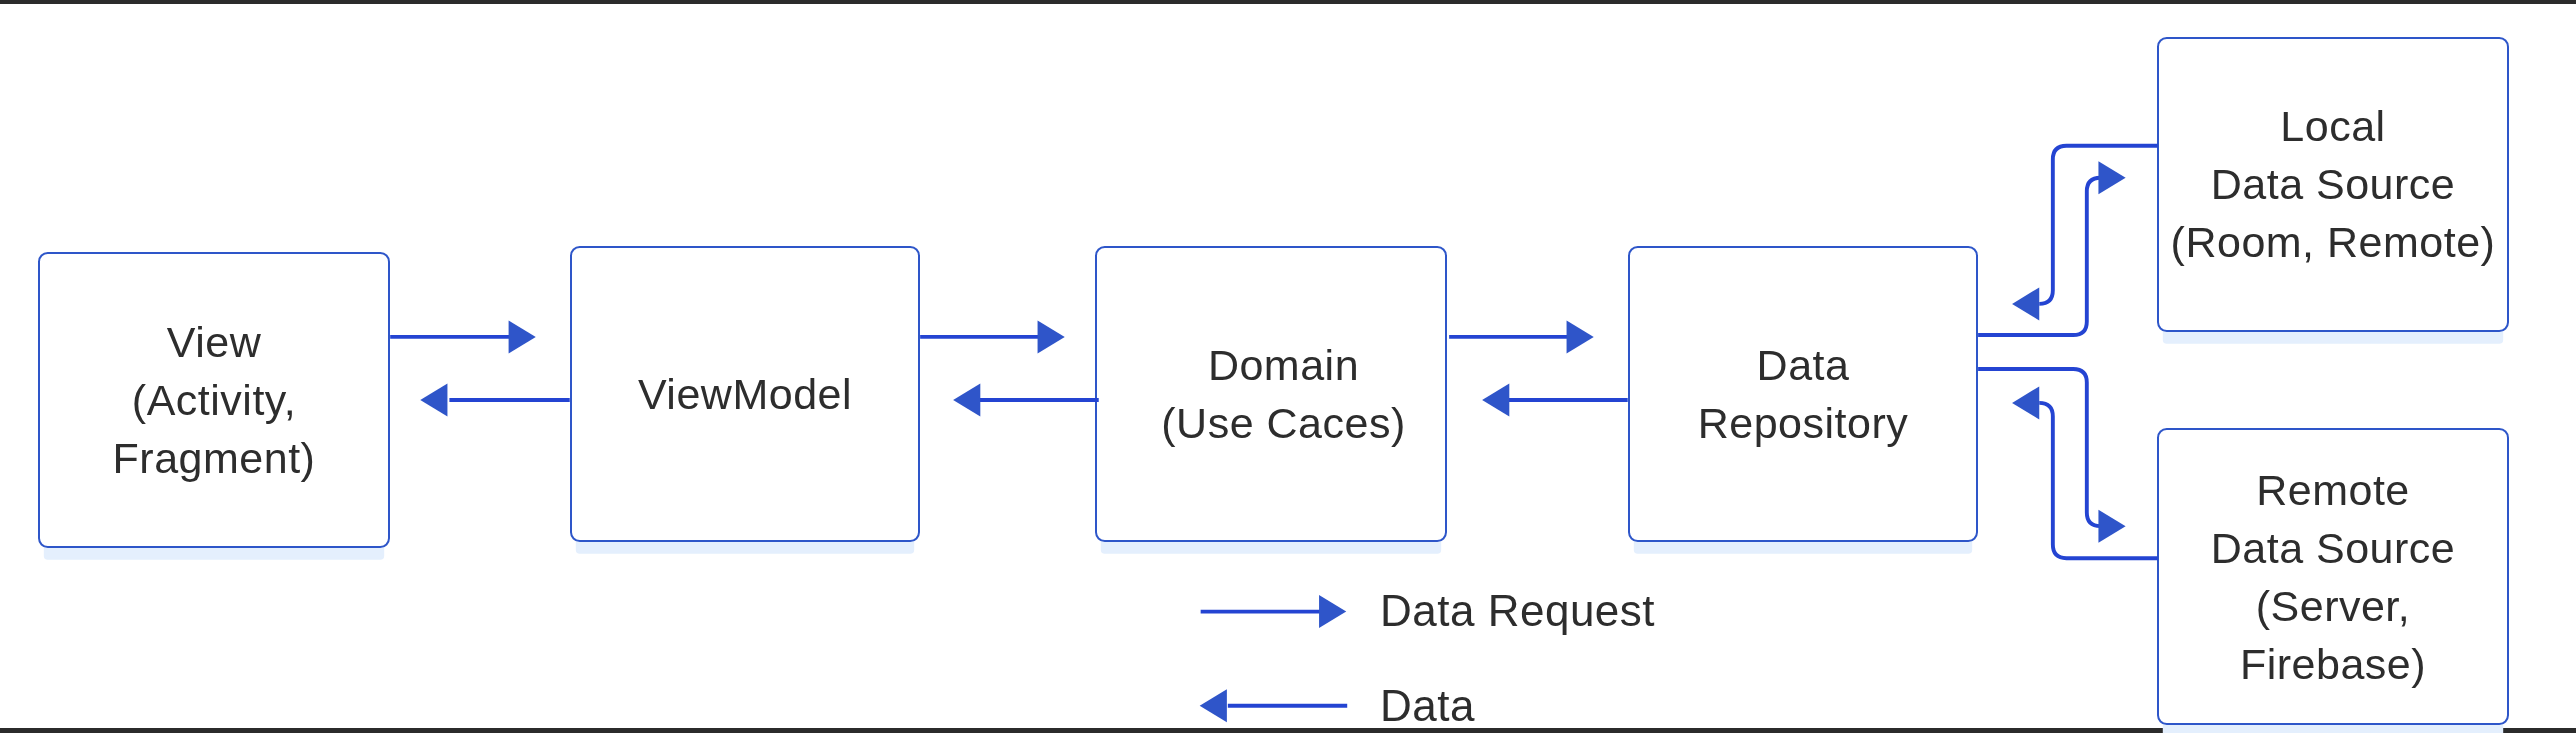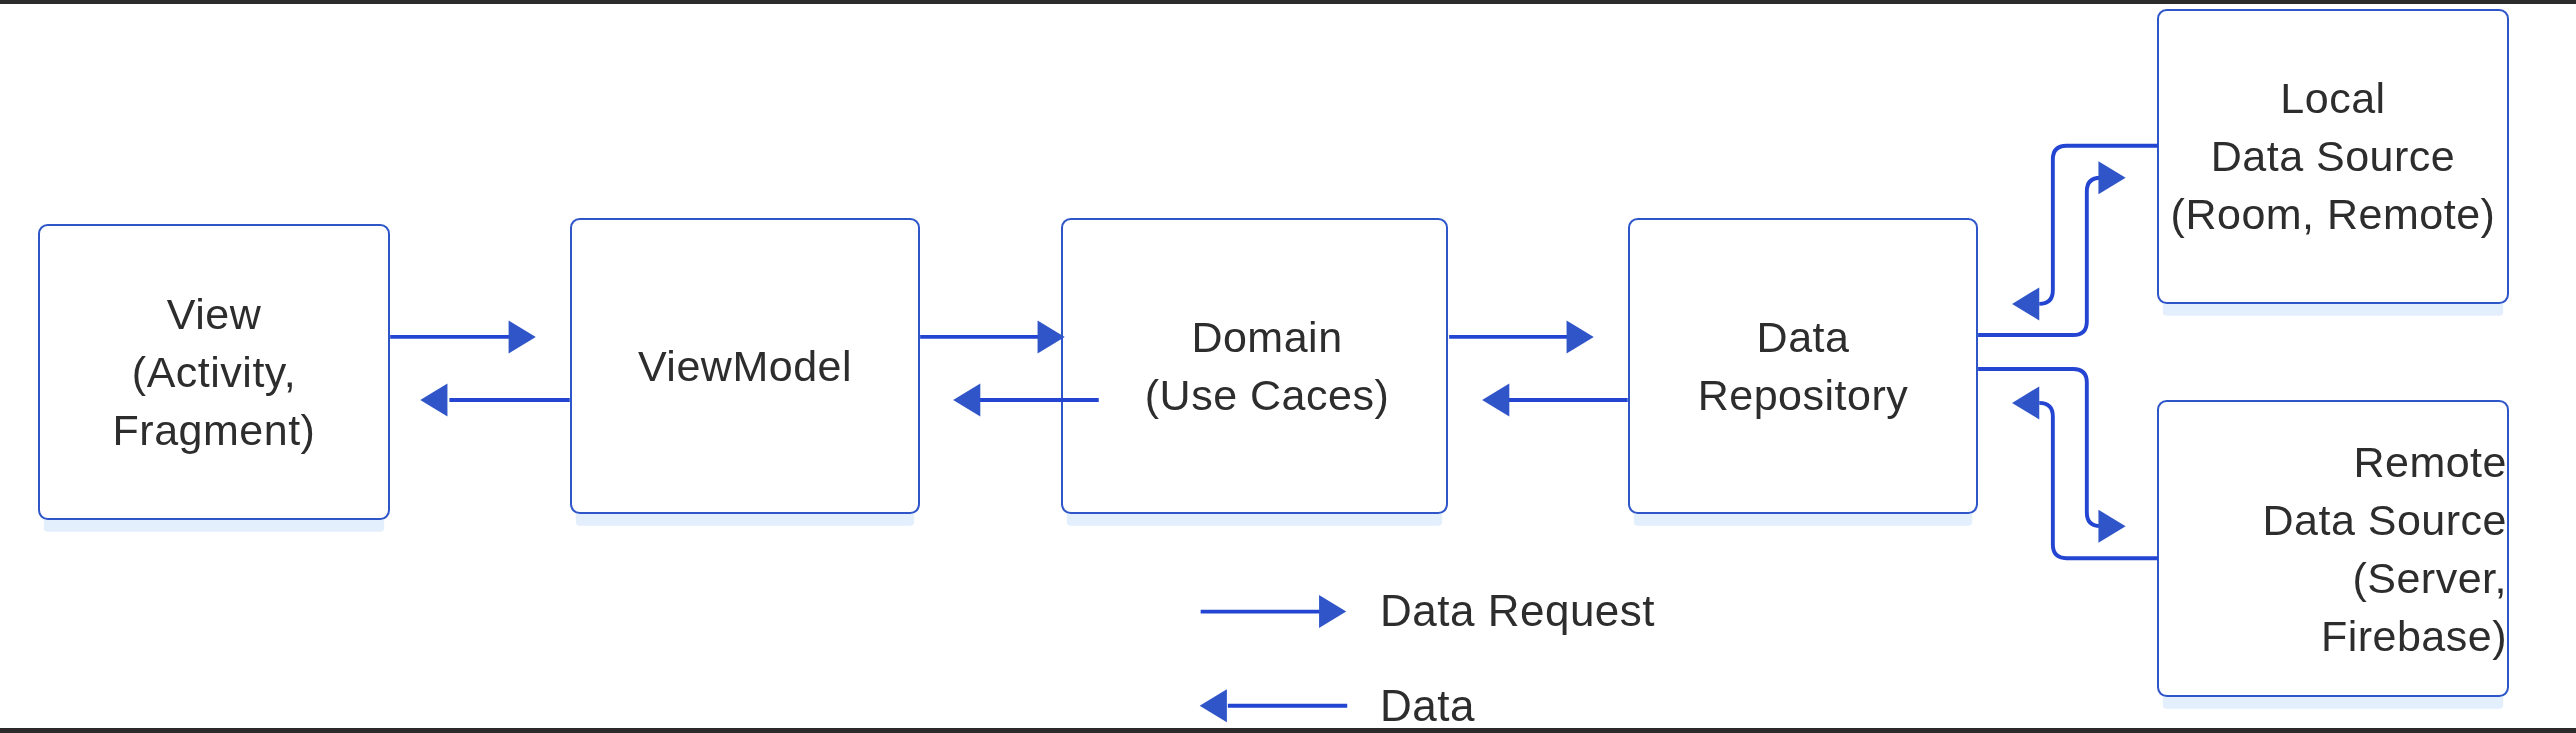--- a/index.html
+++ b/index.html
@@ -27,27 +27,28 @@
     background:#ffffff;
     border:2.9px solid var(--border);
     border-radius:9.7px;
     box-shadow:0 17.5px 0 -5.8px var(--shadow);
     display:flex;flex-direction:column;
     justify-content:center;align-items:center;
     text-align:center;
     font-size:43px;line-height:58px;
     letter-spacing:0.5px;
     color:var(--text);
+    margin-top:28px;
   }
   #box-view{left:38px;top:224px;width:352px;height:296px;}
   #box-viewmodel{left:570px;top:218px;width:350px;height:296px;}
-  #box-domain{left:1061px;top:218px;width:387px;height:296px;padding-left:25px;}
+  #box-domain{left:1095px;top:218px;width:352px;height:296px;padding-left:25px;}
   #box-repository{left:1628px;top:218px;width:350px;height:296px;}
   #box-local{left:2157px;top:8.7px;width:352px;height:295px;}
-  #box-remote{left:2157px;top:400px;width:352px;height:297px;align-items:flex-end;}
+  #box-remote{left:2157px;top:400px;width:352px;height:297px;}
   #connector-layer{position:absolute;left:0;top:0;width:2576px;height:734px;pointer-events:none;}
   .connector{stroke:var(--line);stroke-width:4;fill:none;}
   .arrowhead{fill:var(--head);stroke:none;}
   .legend-label{
     position:absolute;
     height:58px;line-height:58px;
     font-size:44px;letter-spacing:0.5px;
     color:var(--text);
     white-space:nowrap;
   }

